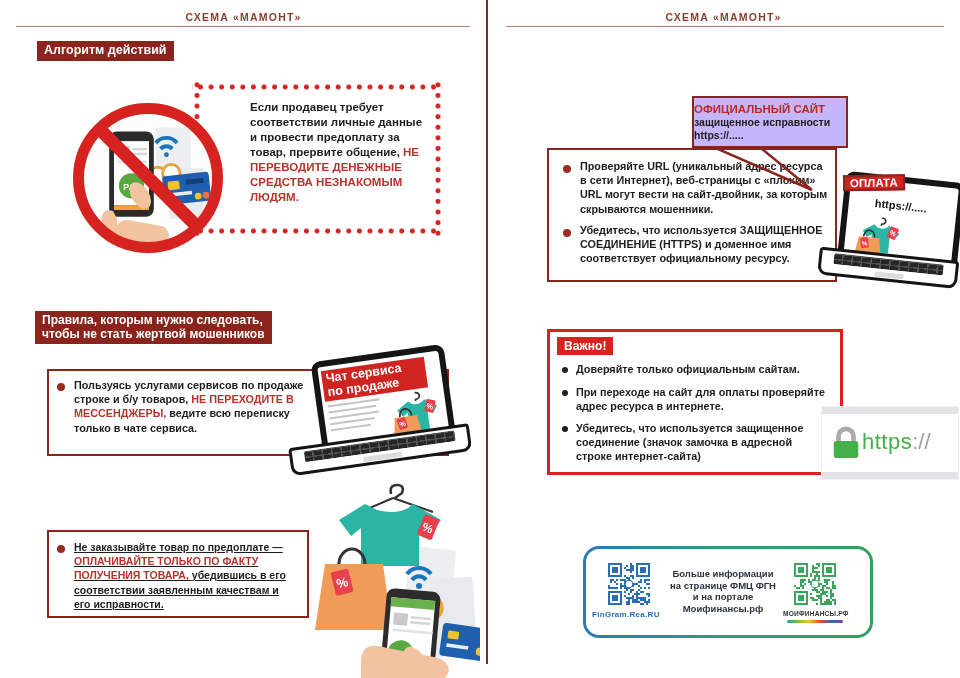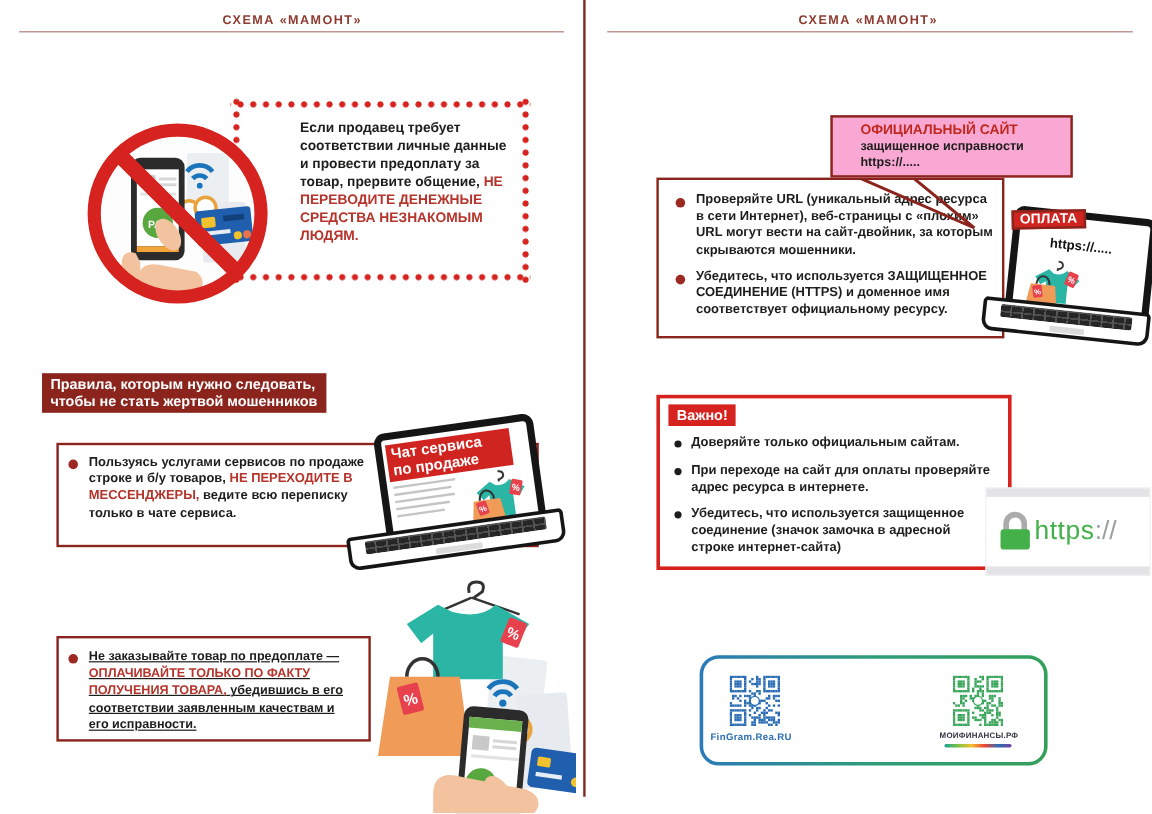--- a/index.html
+++ b/index.html
@@ -40,22 +40,22 @@
                        repeating-linear-gradient(0deg,#262626 0 4px,#4d4d4d 4px 5.5px);}
   .tpad{position:absolute;left:40%;bottom:1px;width:22%;height:5px;background:#dcdcdc;border-radius:1px;}
   .chat-banner{position:relative;margin:4px 2px 3px 3px;background:#cf2420;color:#fff;
                font-weight:700;font-size:12.5px;line-height:13.5px;padding:2px 4px;width:96px;}
   .gline{height:2.5px;background:#c4c4c4;margin:3.5px 0 0 5px;}
   .tshirt-slot{position:absolute;}
   .oplata-banner{position:absolute;left:-8px;top:-5px;background:#cf2420;border:2px solid #8a241c;
                  color:#fff;font-weight:700;font-size:11.5px;padding:0 5px;transform:rotate(-7deg);z-index:2;}
   .lap-url{position:absolute;left:26px;top:17px;font-size:11px;font-weight:700;color:#111;}
   
-  .callout{position:absolute;left:692px;top:96px;width:152px;border:2px solid #8a241c;background:#f9a8d4;
-           padding:4px 23px;z-index:5;}
+  .callout{position:absolute;left:692px;top:96px;width:152px;border:2px solid #8a241c;background:#c4b5fd;
+           padding:4px 0;z-index:5;}
   .callout .t1{color:#c0281e;font-weight:700;font-size:11.5px;line-height:14px;}
   .callout .t2{color:#1d1d1b;font-weight:700;font-size:10.5px;line-height:13px;}
   
   .vazhno{position:absolute;left:547px;top:329px;width:290px;height:140px;border:3px solid #d6231f;
           background:#fff;z-index:2;}
   .vazhno-label{position:absolute;left:557px;top:337px;background:#d6231f;color:#fff;font-weight:700;
           font-size:12px;padding:2px 7px;z-index:3;}
   
   .lock-card{position:absolute;left:822px;top:407px;width:136px;height:72px;background:#fff;z-index:9;
              box-shadow:0 0 0 1px #f0f0f0;}
@@ -78,20 +78,21 @@
 </head>
 <body>
 
 <div class="canvas">
 
   <div class="divider"></div>
 
   <div class="hdr" style="left:0;width:487px;">СХЕМА «МАМОНТ»</div>
   <div class="hdr-line" style="left:16px;top:26px;width:454px;"></div>
 
+  <div class="redlabel" style="left:37px;top:41px;font-size:12.5px;">Алгоритм действий</div>
 
   <div class="dotrow" style="left:192px;top:82px;width:250px;height:10px;"></div>
   <div class="dotrow" style="left:192px;top:226px;width:250px;height:10px;"></div>
   <div class="dotcol" style="left:433px;top:82px;width:10px;height:154px;"></div>
   <div class="dotcol" style="left:192px;top:82px;width:10px;height:154px;"></div>
 
   <div class="note" style="left:250px;top:100px;width:182px;">
     <span>Если продавец требует соответствии личные данные и провести предоплату за товар, прервите общение,</span>
     <span class="accent">НЕ ПЕРЕВОДИТЕ ДЕНЕЖНЫЕ СРЕДСТВА НЕЗНАКОМЫМ ЛЮДЯМ.</span>
   </div>
@@ -523,20 +524,26 @@
           <rect x="90.48" y="90.48" width="4.76" height="4.76" fill="#2a6db5"></rect>
           <rect x="95.24" y="90.48" width="4.76" height="4.76" fill="#2a6db5"></rect>
           <rect x="42.86" y="95.24" width="4.76" height="4.76" fill="#2a6db5"></rect>
           <rect x="47.62" y="95.24" width="4.76" height="4.76" fill="#2a6db5"></rect>
           <rect x="76.19" y="95.24" width="4.76" height="4.76" fill="#2a6db5"></rect>
           <rect x="80.95" y="95.24" width="4.76" height="4.76" fill="#2a6db5"></rect>
           <rect x="90.48" y="95.24" width="4.76" height="4.76" fill="#2a6db5"></rect>
           <circle cx="50" cy="50" r="9" fill="#fff" stroke="#2a6db5" stroke-width="2.5"></circle>
         </svg>
       <div class="qr-cap1" style="left:6px;top:61px;width:74px;">FinGram.Rea.RU</div>
+      <div class="finfo">
+        <div>Больше информации</div>
+        <div>на странице ФМЦ ФГН</div>
+        <div>и на портале</div>
+        <div>Моифинансы.рф</div>
+      </div>
       <svg class="qr" id="qr2" style="left:208px;top:14px;" viewBox="0 0 100 100">
           <rect x="0.00" y="0.00" width="4.76" height="4.76" fill="#3aa65c"></rect>
           <rect x="4.76" y="0.00" width="4.76" height="4.76" fill="#3aa65c"></rect>
           <rect x="9.52" y="0.00" width="4.76" height="4.76" fill="#3aa65c"></rect>
           <rect x="14.29" y="0.00" width="4.76" height="4.76" fill="#3aa65c"></rect>
           <rect x="19.05" y="0.00" width="4.76" height="4.76" fill="#3aa65c"></rect>
           <rect x="23.81" y="0.00" width="4.76" height="4.76" fill="#3aa65c"></rect>
           <rect x="28.57" y="0.00" width="4.76" height="4.76" fill="#3aa65c"></rect>
           <rect x="0.00" y="4.76" width="4.76" height="4.76" fill="#3aa65c"></rect>
           <rect x="28.57" y="4.76" width="4.76" height="4.76" fill="#3aa65c"></rect>

